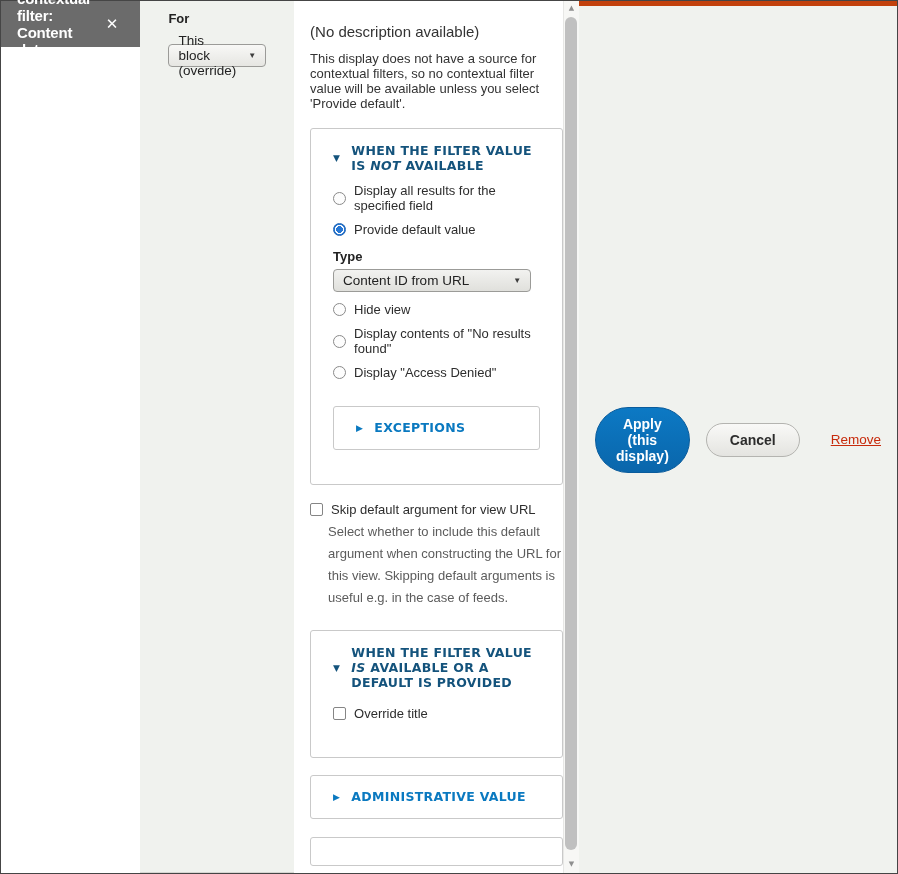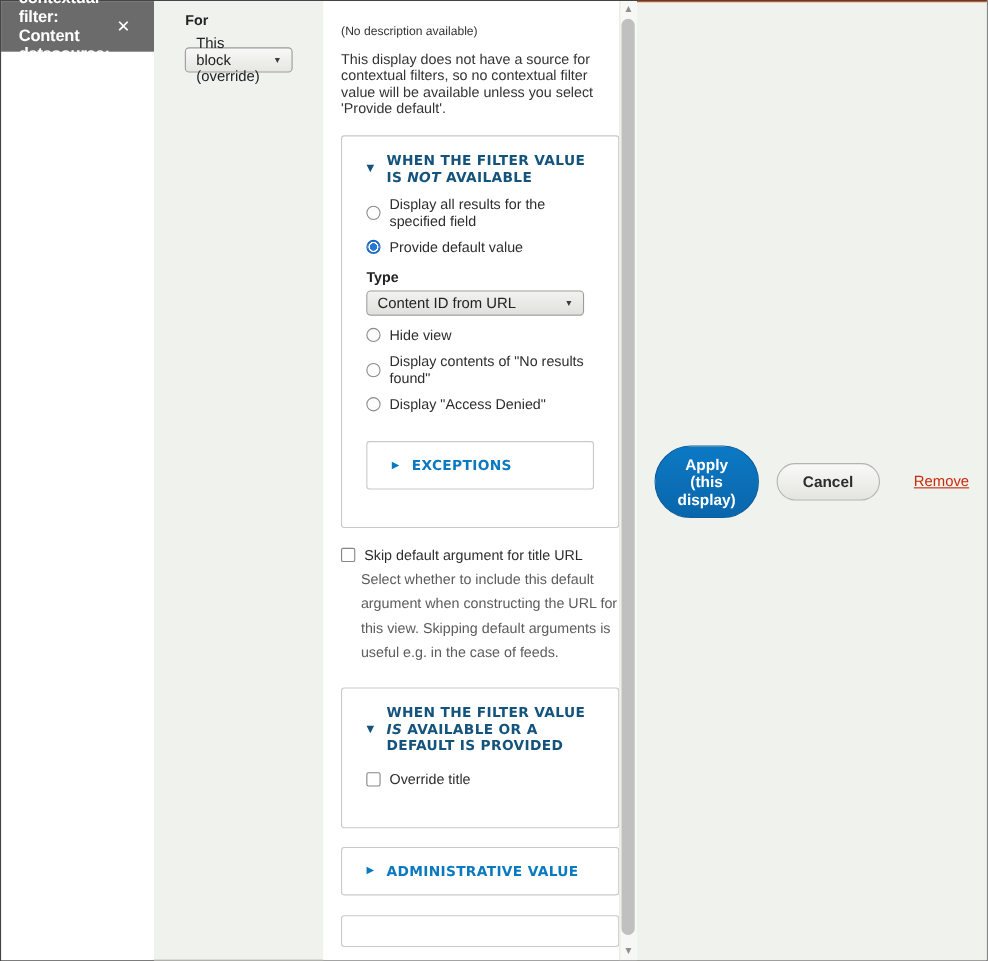--- a/index.html
+++ b/index.html
@@ -15,21 +15,21 @@
 
   
   .for-bar { flex: 0 0 66px; background: #f0f2ee; border-bottom: 1px solid #d6d6d2; padding: 10px 28px 10px; }
   .for-label { display: block; font-weight: bold; font-size: 13px; color: #222; margin-bottom: 5px; }
   .fake-select { display: inline-flex; align-items: center; height: 23px; padding: 0 9px; border: 1px solid #9b9b98; border-radius: 4px; background: linear-gradient(#f8f8f6, #e6e6e2); font-size: 13.5px; color: #222; cursor: pointer; }
   .fake-select .sel-arrow { font-size: 8px; color: #3d3d3d; margin-left: 12px; }
 
   
   .content-wrap { flex: 1 1 auto; position: relative; background: #fff; overflow: hidden; }
   .content { position: absolute; inset: 0 16px 0 0; padding: 14px 0 0 16px; }
-  .no-desc { font-size: 11px; margin: 8px 0 11px; color: #333; }
+  .no-desc { font-size: 15px; margin: 8px 0 11px; color: #333; }
   .note { font-size: 13px; margin: 0 0 17px; color: #333; }
 
   
   .fset { border: 1px solid #c9c9c9; border-radius: 3px; background: #fff; margin: 0 0 17px; padding: 14px 22px 16px; }
   .fset-legend { display: flex; align-items: center; gap: 11px; font-family: "DejaVu Sans", sans-serif; font-weight: bold; font-size: 12.5px; letter-spacing: .3px; cursor: pointer; }
   .fset-legend .tri { font-size: 9px; }
   .legend-expanded { color: #14537c; }
   .legend-collapsed { color: #0a79c0; }
   .fset.collapsed { padding: 13px 22px 14px; margin-bottom: 18px; }
   .fset-body { padding-top: 10px; }
@@ -51,21 +51,21 @@
   .avail-body { padding-top: 16px; }
   .avail-body .opt-row { margin: 0 0 14px; }
   .fset.avail { padding-bottom: 22px; }
 
   
   .scrollbar { position: absolute; top: 0; right: 0; bottom: 0; width: 16px; background: #f7f7f5; border-left: 1px solid #e7e7e5; display: flex; flex-direction: column; align-items: center; padding: 1px 0 2px; }
   .sb-arrow { width: 100%; text-align: center; font-size: 7px; color: #8f8f8f; height: 13px; line-height: 13px; font-family: "DejaVu Sans", sans-serif; }
   .sb-thumb { width: 12px; flex: 1; background: #c0c0c0; border-radius: 7px; margin: 2px 0 8px; cursor: pointer; }
 
   
-  .modal-footer { flex: 0 0 59px; background: #f0f2ee; border-top: 1px solid #c2410c; display: flex; align-items: center; padding: 0 16px; }
+  .modal-footer { flex: 0 0 59px; background: #f0f2ee; border-top: 5px solid #c2410c; display: flex; align-items: center; padding: 0 16px; }
   .btn { font-family: "Liberation Sans", sans-serif; font-weight: bold; font-size: 14px; border-radius: 20em; cursor: pointer; padding: 8px 20px; }
   .btn-apply { background: linear-gradient(#0c79c4, #0a66ab); border: 1px solid #0a5c9c; color: #fff; }
   .btn-cancel { background: linear-gradient(#f9f9f7, #e4e4e0); border: 1px solid #b4b4b0; color: #2c2c2c; margin-left: 16px; padding: 8px 23px; }
   .remove-link { color: #c72b0c; font-size: 13.5px; text-decoration: underline; margin-left: 31px; cursor: pointer; }
 </style>
 </head>
 <body>
 
 <div class="modal">
 
@@ -128,21 +128,21 @@
               <span class="tri">▶</span>
               <span>EXCEPTIONS</span>
             </div>
           </div>
 
         </div>
       </div>
 
       <div class="opt-row skip-row">
         <span class="checkbox"></span>
-        <span>Skip default argument for title URL</span>
+        <span>Skip default argument for view URL</span>
       </div>
       <p class="skip-desc">Select whether to include this default argument when constructing the URL for this view. Skipping default arguments is useful e.g. in the case of feeds.</p>
 
       <div class="fset avail">
         <div class="fset-legend legend-expanded">
           <span class="tri">▼</span>
           <span><span>WHEN THE FILTER VALUE</span> <em>IS</em> <span>AVAILABLE OR A DEFAULT IS PROVIDED</span></span>
         </div>
         <div class="fset-body avail-body">
           <div class="opt-row">

